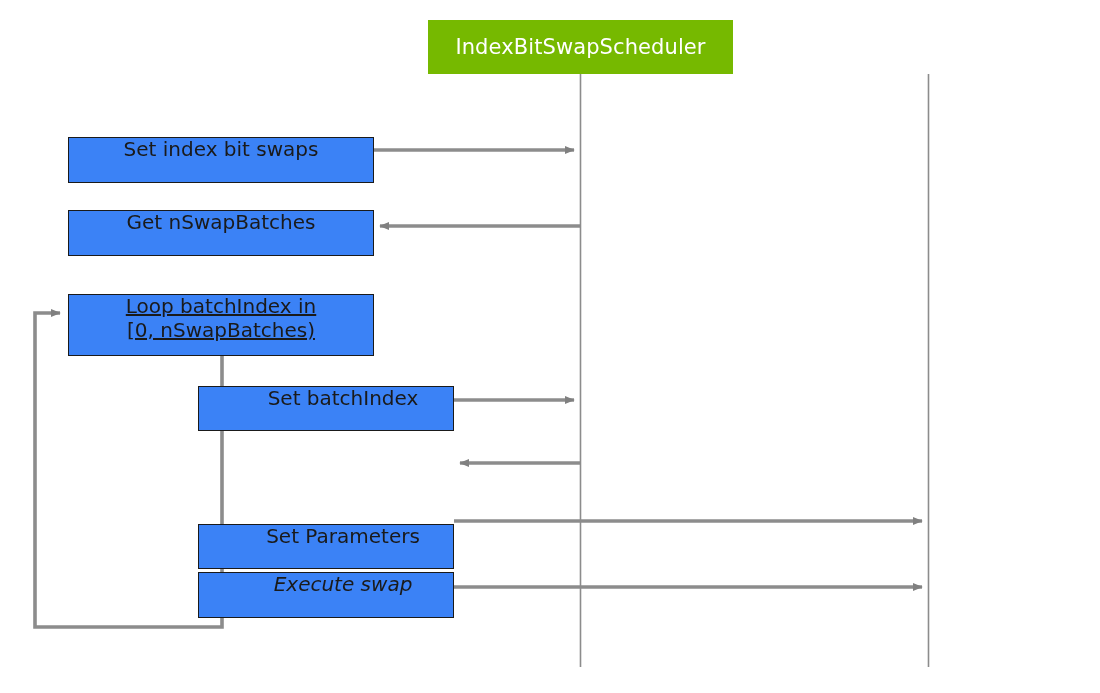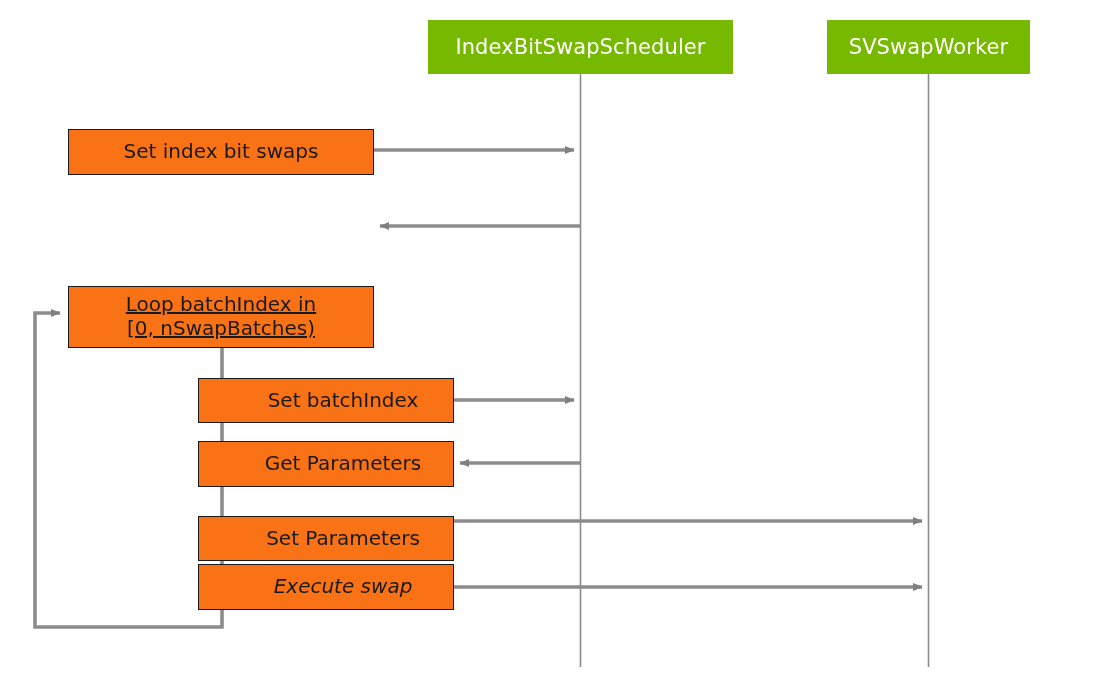--- a/index.html
+++ b/index.html
@@ -34,30 +34,30 @@
     display: flex;
     align-items: center;
     justify-content: center;
     font-size: 21px;
     letter-spacing: 0.1px;
     white-space: nowrap;
   }
   .msg-box {
     position: absolute;
     box-sizing: border-box;
-    background: #f97316;
+    background: #3b82f6;
     border: 1.6px solid #1a1a1a;
     display: flex;
-    align-items: center;
     justify-content: center;
     font-size: 20px;
     color: #1a1a1a;
     text-align: center;
     line-height: 1.18;
     white-space: pre-line;
+    margin-top: 8px;
   }
   .msg-box.indent-text {
     justify-content: center;
     padding-left: 34px;
   }
 </style>
 </head>
 <body>
 
 <div id="diagram">
@@ -87,41 +87,38 @@
 
     <line x1="454" y1="521" x2="922" y2="521" stroke="#8c8c8c" stroke-width="3.6" marker-end="url(#arrowR)"></line>
 
     <line x1="454" y1="587" x2="922" y2="587" stroke="#8c8c8c" stroke-width="3.6" marker-end="url(#arrowR)"></line>
   </svg>
 
   <div class="participant-box" style="left:428px; top:20px; width:305px; height:54px;">
     <span>IndexBitSwapScheduler</span>
   </div>
 
-  <div class="participant-box" style="left:827px; top:20px; width:203px; height:54px;">
-    <span>SVSwapWorker</span>
-  </div>
 
   <div class="msg-box" style="left:68px; top:129px; width:306px; height:46px;">
     <span>Set index bit swaps</span>
   </div>
 
+  <div class="msg-box" style="left:68px; top:202px; width:306px; height:46px;">
+    <span>Get nSwapBatches</span>
+  </div>
 
   <div class="msg-box" style="left:68px; top:286px; width:306px; height:62px;text-decoration:underline;">
     <span>Loop batchIndex in
 [0, nSwapBatches)</span>
   </div>
 
   <div class="msg-box indent-text" style="left:198px; top:378px; width:256px; height:45px;">
     <span>Set batchIndex</span>
   </div>
 
-  <div class="msg-box indent-text" style="left:198px; top:441px; width:256px; height:46px;">
-    <span>Get Parameters</span>
-  </div>
 
   <div class="msg-box indent-text" style="left:198px; top:516px; width:256px; height:45px;">
     <span>Set Parameters</span>
   </div>
 
   <div class="msg-box indent-text" style="left:198px; top:564px; width:256px; height:46px;font-style:italic;">
     <span>Execute swap</span>
   </div>
 
 </div>

